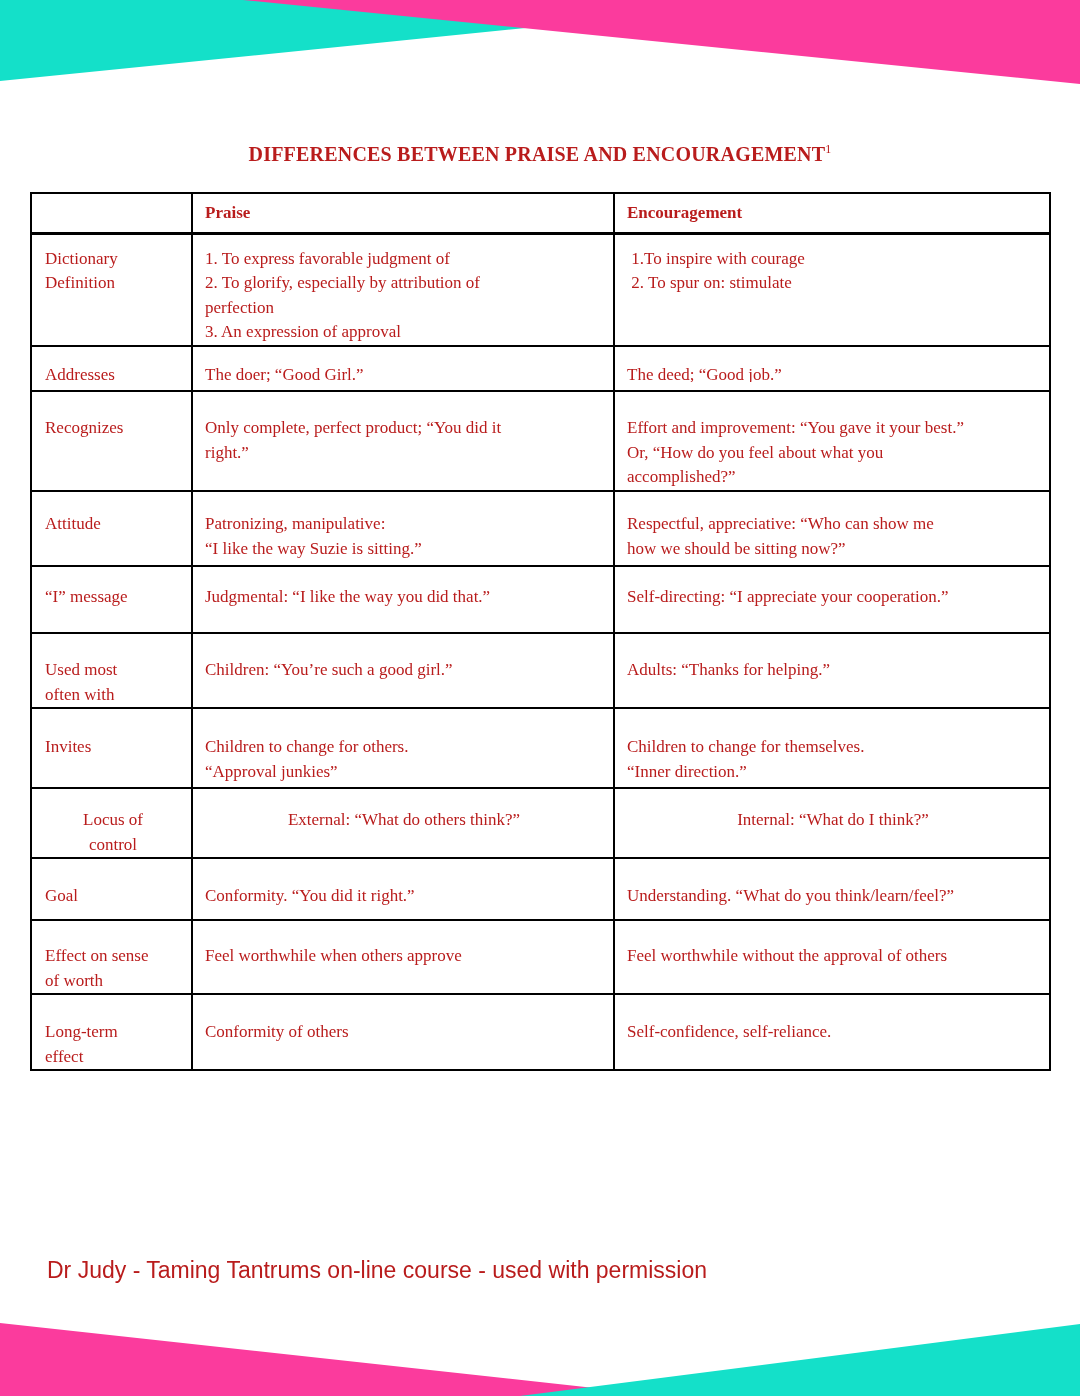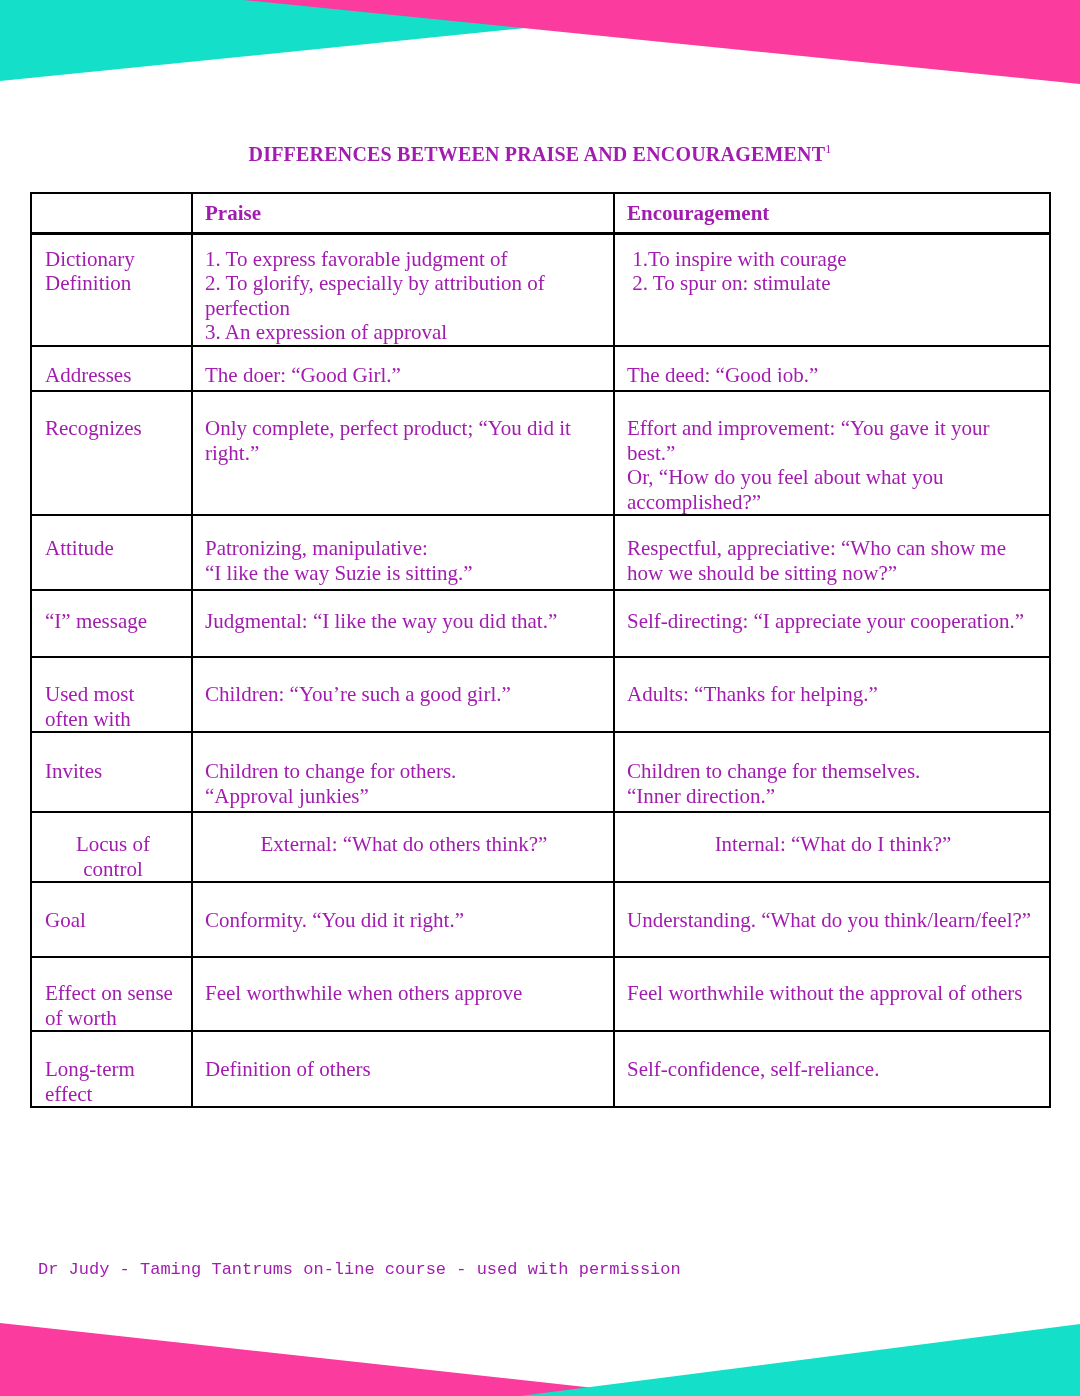--- a/index.html
+++ b/index.html
@@ -3,41 +3,41 @@
 <meta charset="utf-8">
 <style>
   html,body{margin:0;padding:0;background:#e8e8e8;}
   .page{
     position:relative;
     width:1080px;height:1396px;
     background:#ffffff;
     overflow:hidden;
     margin:0 auto;
     font-family:"Liberation Serif", serif;
-    color:#a21caf;
+    color:#b91c1c;
   }
   .deco{position:absolute;left:0;width:1080px;display:block;}
   .deco-top{top:0;height:84px;}
   .deco-bottom{bottom:0;height:74px;}
 
   .title{
     position:absolute;top:141px;left:0;right:0;
     text-align:center;
     font-weight:bold;
     font-size:20px;line-height:26px;
     letter-spacing:0.2px;
   }
   .title sup{font-size:12px;vertical-align:super;line-height:0;font-weight:normal;}
 
   table.cmp{
     position:absolute;left:30px;top:192px;
     width:1019px;
     border-collapse:collapse;
     table-layout:fixed;
-    font-size:21px;line-height:24.5px;
+    font-size:17px;line-height:24.5px;
   }
   table.cmp td, table.cmp th{
     border:2px solid #000;
     vertical-align:top;
     padding:0 10px 0 12px;
     box-sizing:border-box;
     font-weight:normal;
     text-align:left;
   }
   table.cmp td.lbl{padding-left:13px;}
@@ -48,28 +48,28 @@
   tr.r-addr  td{height:45px;vertical-align:bottom;padding-bottom:8px;}
   tr.r-addr  .cv{height:20px;overflow:hidden;line-height:26px;}
   tr.r-recog td{height:100px;padding-top:24px;}
   tr.r-att   td{height:75px;padding-top:20px;}
   tr.r-imsg  td{height:67px;padding-top:18px;}
   tr.r-used  td{height:73px;padding-top:24px;}
   tr.r-ex    td{height:95px;padding-top:25px;}
   tr.r-inv   td{height:80px;padding-top:26px;}
   tr.r-locus td{height:65px;padding-top:19px;text-align:center;}
   tr.r-teach td{height:75px;padding-top:27px;}
-  tr.r-goal  td{height:75px;padding-top:25px;}
+  tr.r-goal  td{height:62px;padding-top:25px;}
   tr.r-eff   td{height:70px;padding-top:23px;}
   tr.r-long  td{height:73px;padding-top:25px;}
 
   .footer{
-    position:absolute;left:38px;top:1258px;
-    font-family:Liberation Mono, monospace;
-    font-size:17px;line-height:24px;
+    position:absolute;left:47px;top:1258px;
+    font-family:Liberation Sans, sans-serif;
+    font-size:23px;line-height:24px;
   }
 </style>
 </head>
 <body>
 
 <div class="page">
 
   <svg class="deco deco-top" viewBox="0 0 1080 84" preserveAspectRatio="none">
     <polygon points="0,0 803,0 0,81" fill="#14E0C9"></polygon>
     <polygon points="243,0 1080,0 1080,84" fill="#FB3B9D"></polygon>
@@ -219,21 +219,21 @@
       <td>
             <div class="cv">Feel worthwhile without the approval of others</div>
           </td>
     </tr>
     <tr class="r-long">
       <td class="lbl">
             <div class="cv">Long-term
 effect</div>
           </td>
       <td>
-            <div class="cv">Definition of others</div>
+            <div class="cv">Conformity of others</div>
           </td>
       <td>
             <div class="cv">Self-confidence, self-reliance.</div>
           </td>
     </tr>
   </tbody>
     </table>
 
   <div class="footer">Dr Judy - Taming Tantrums on-line course - used with permission</div>
 

